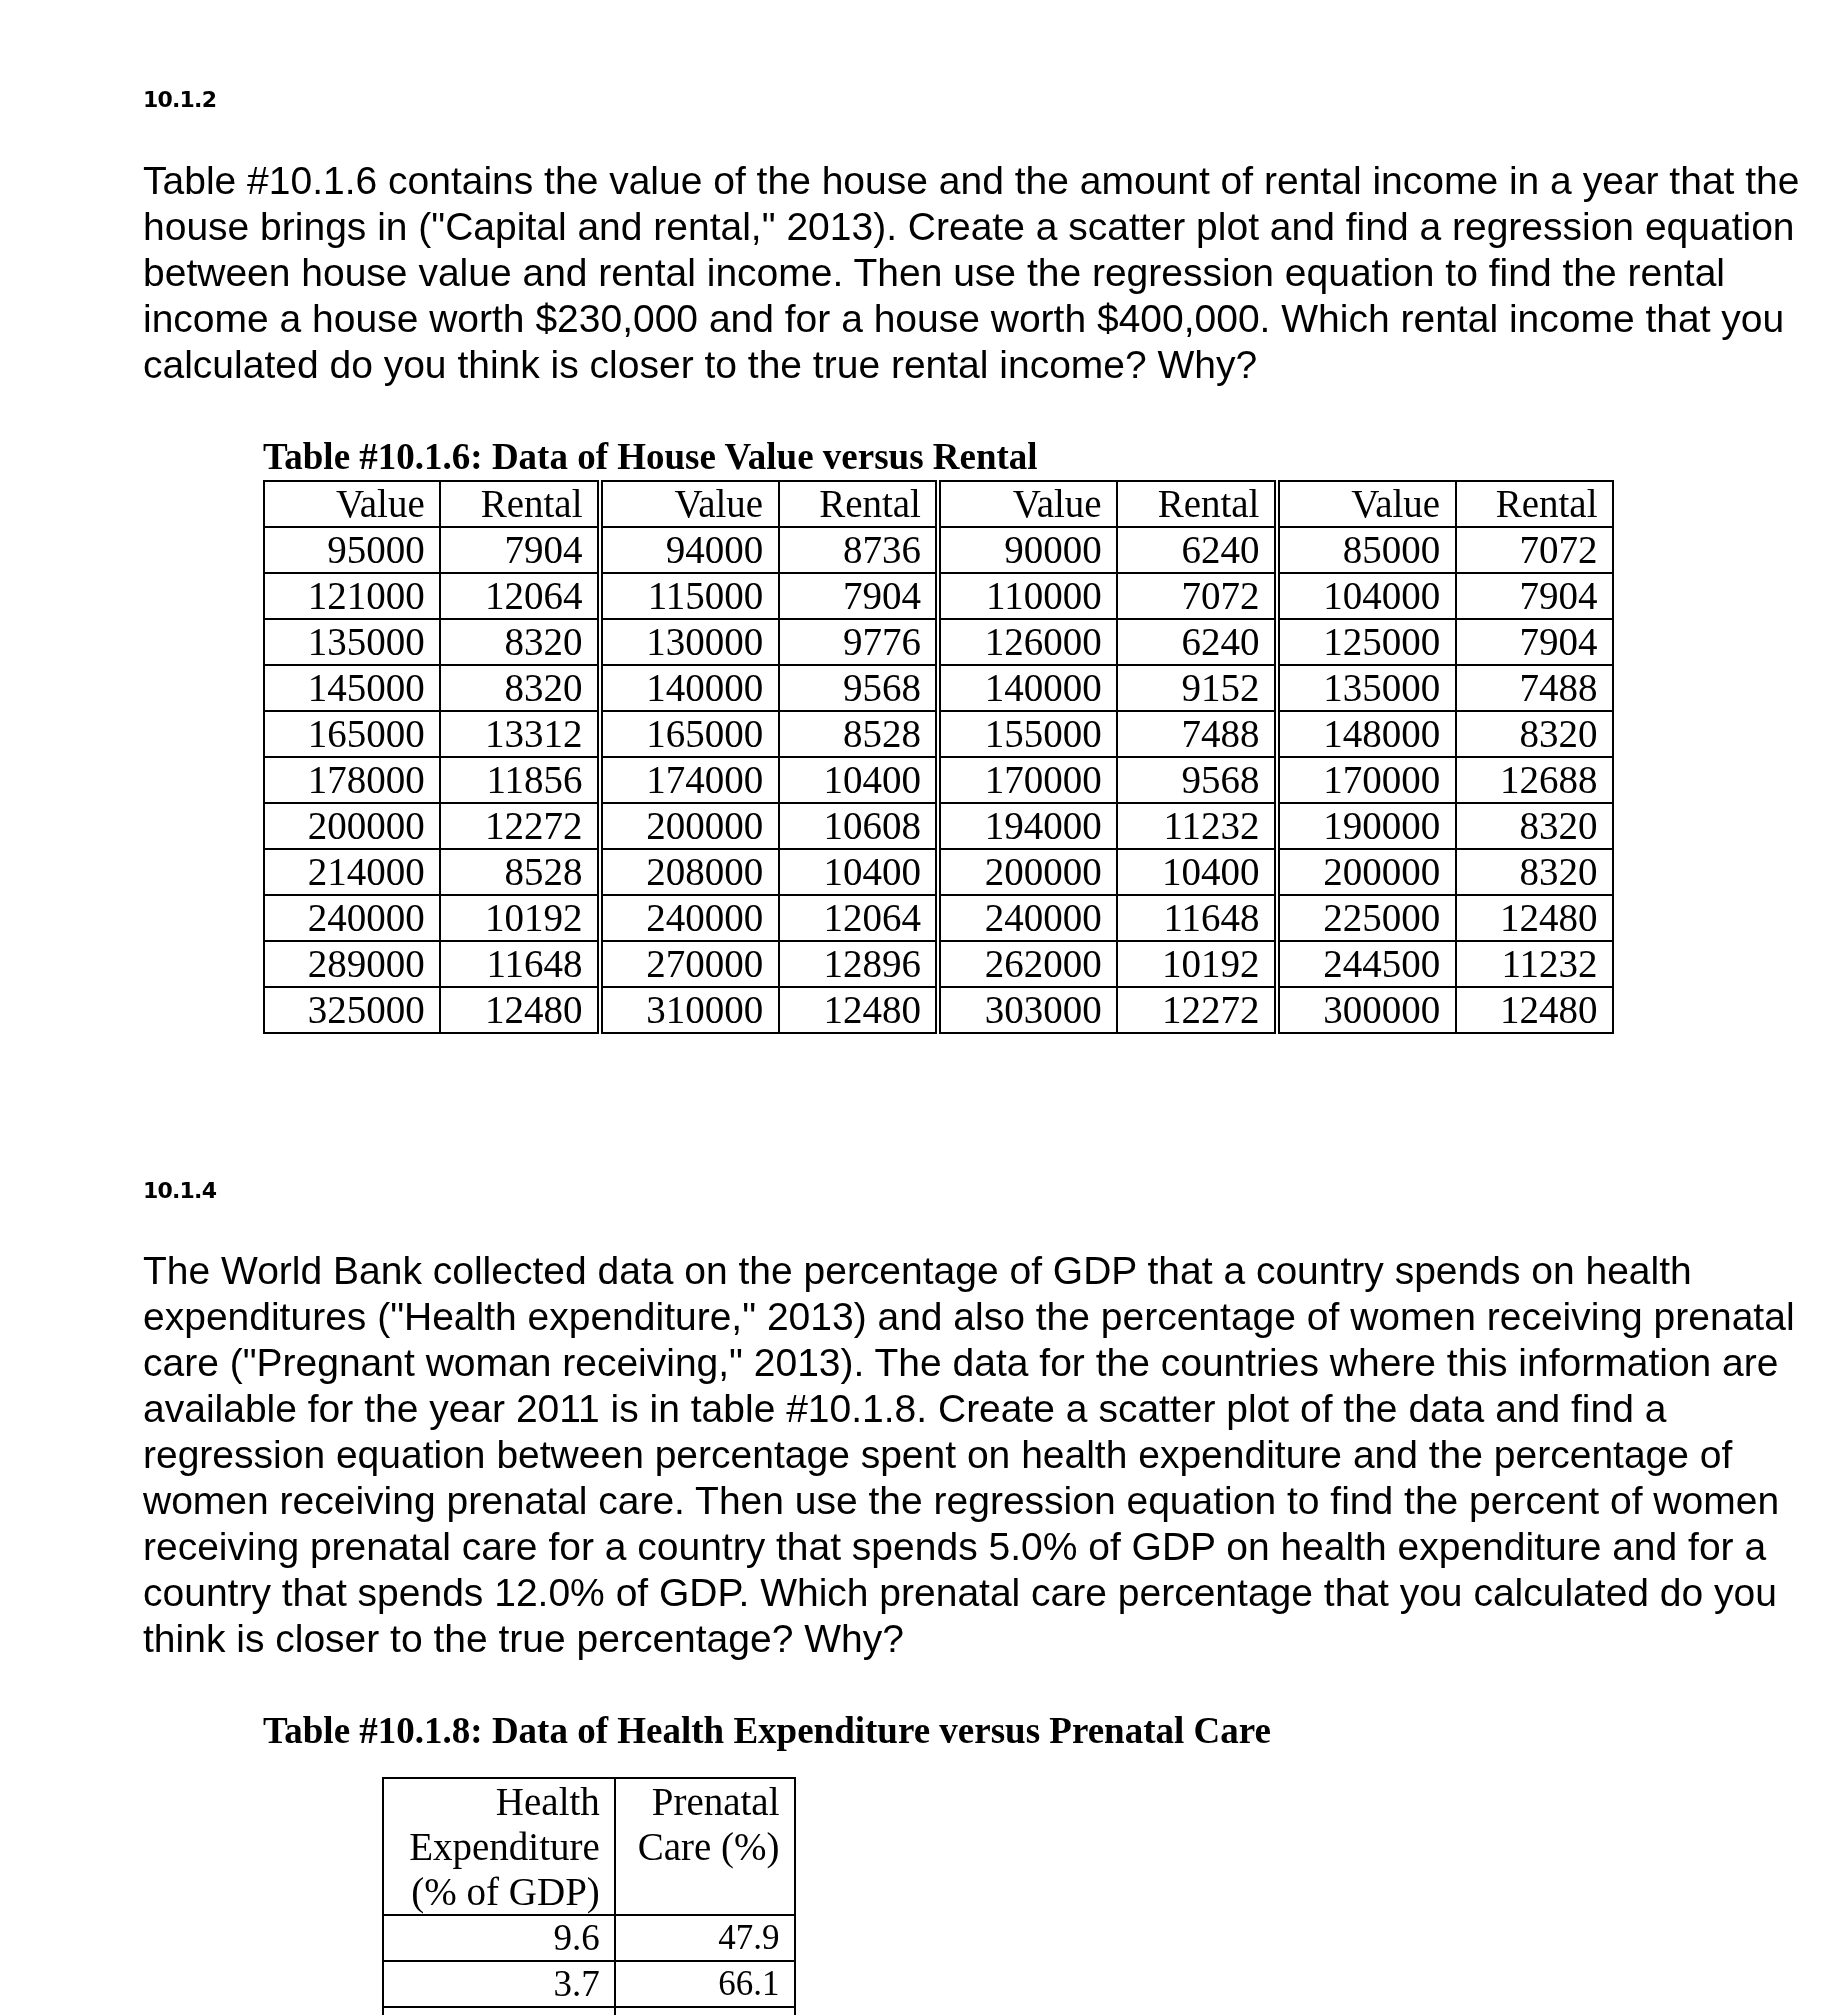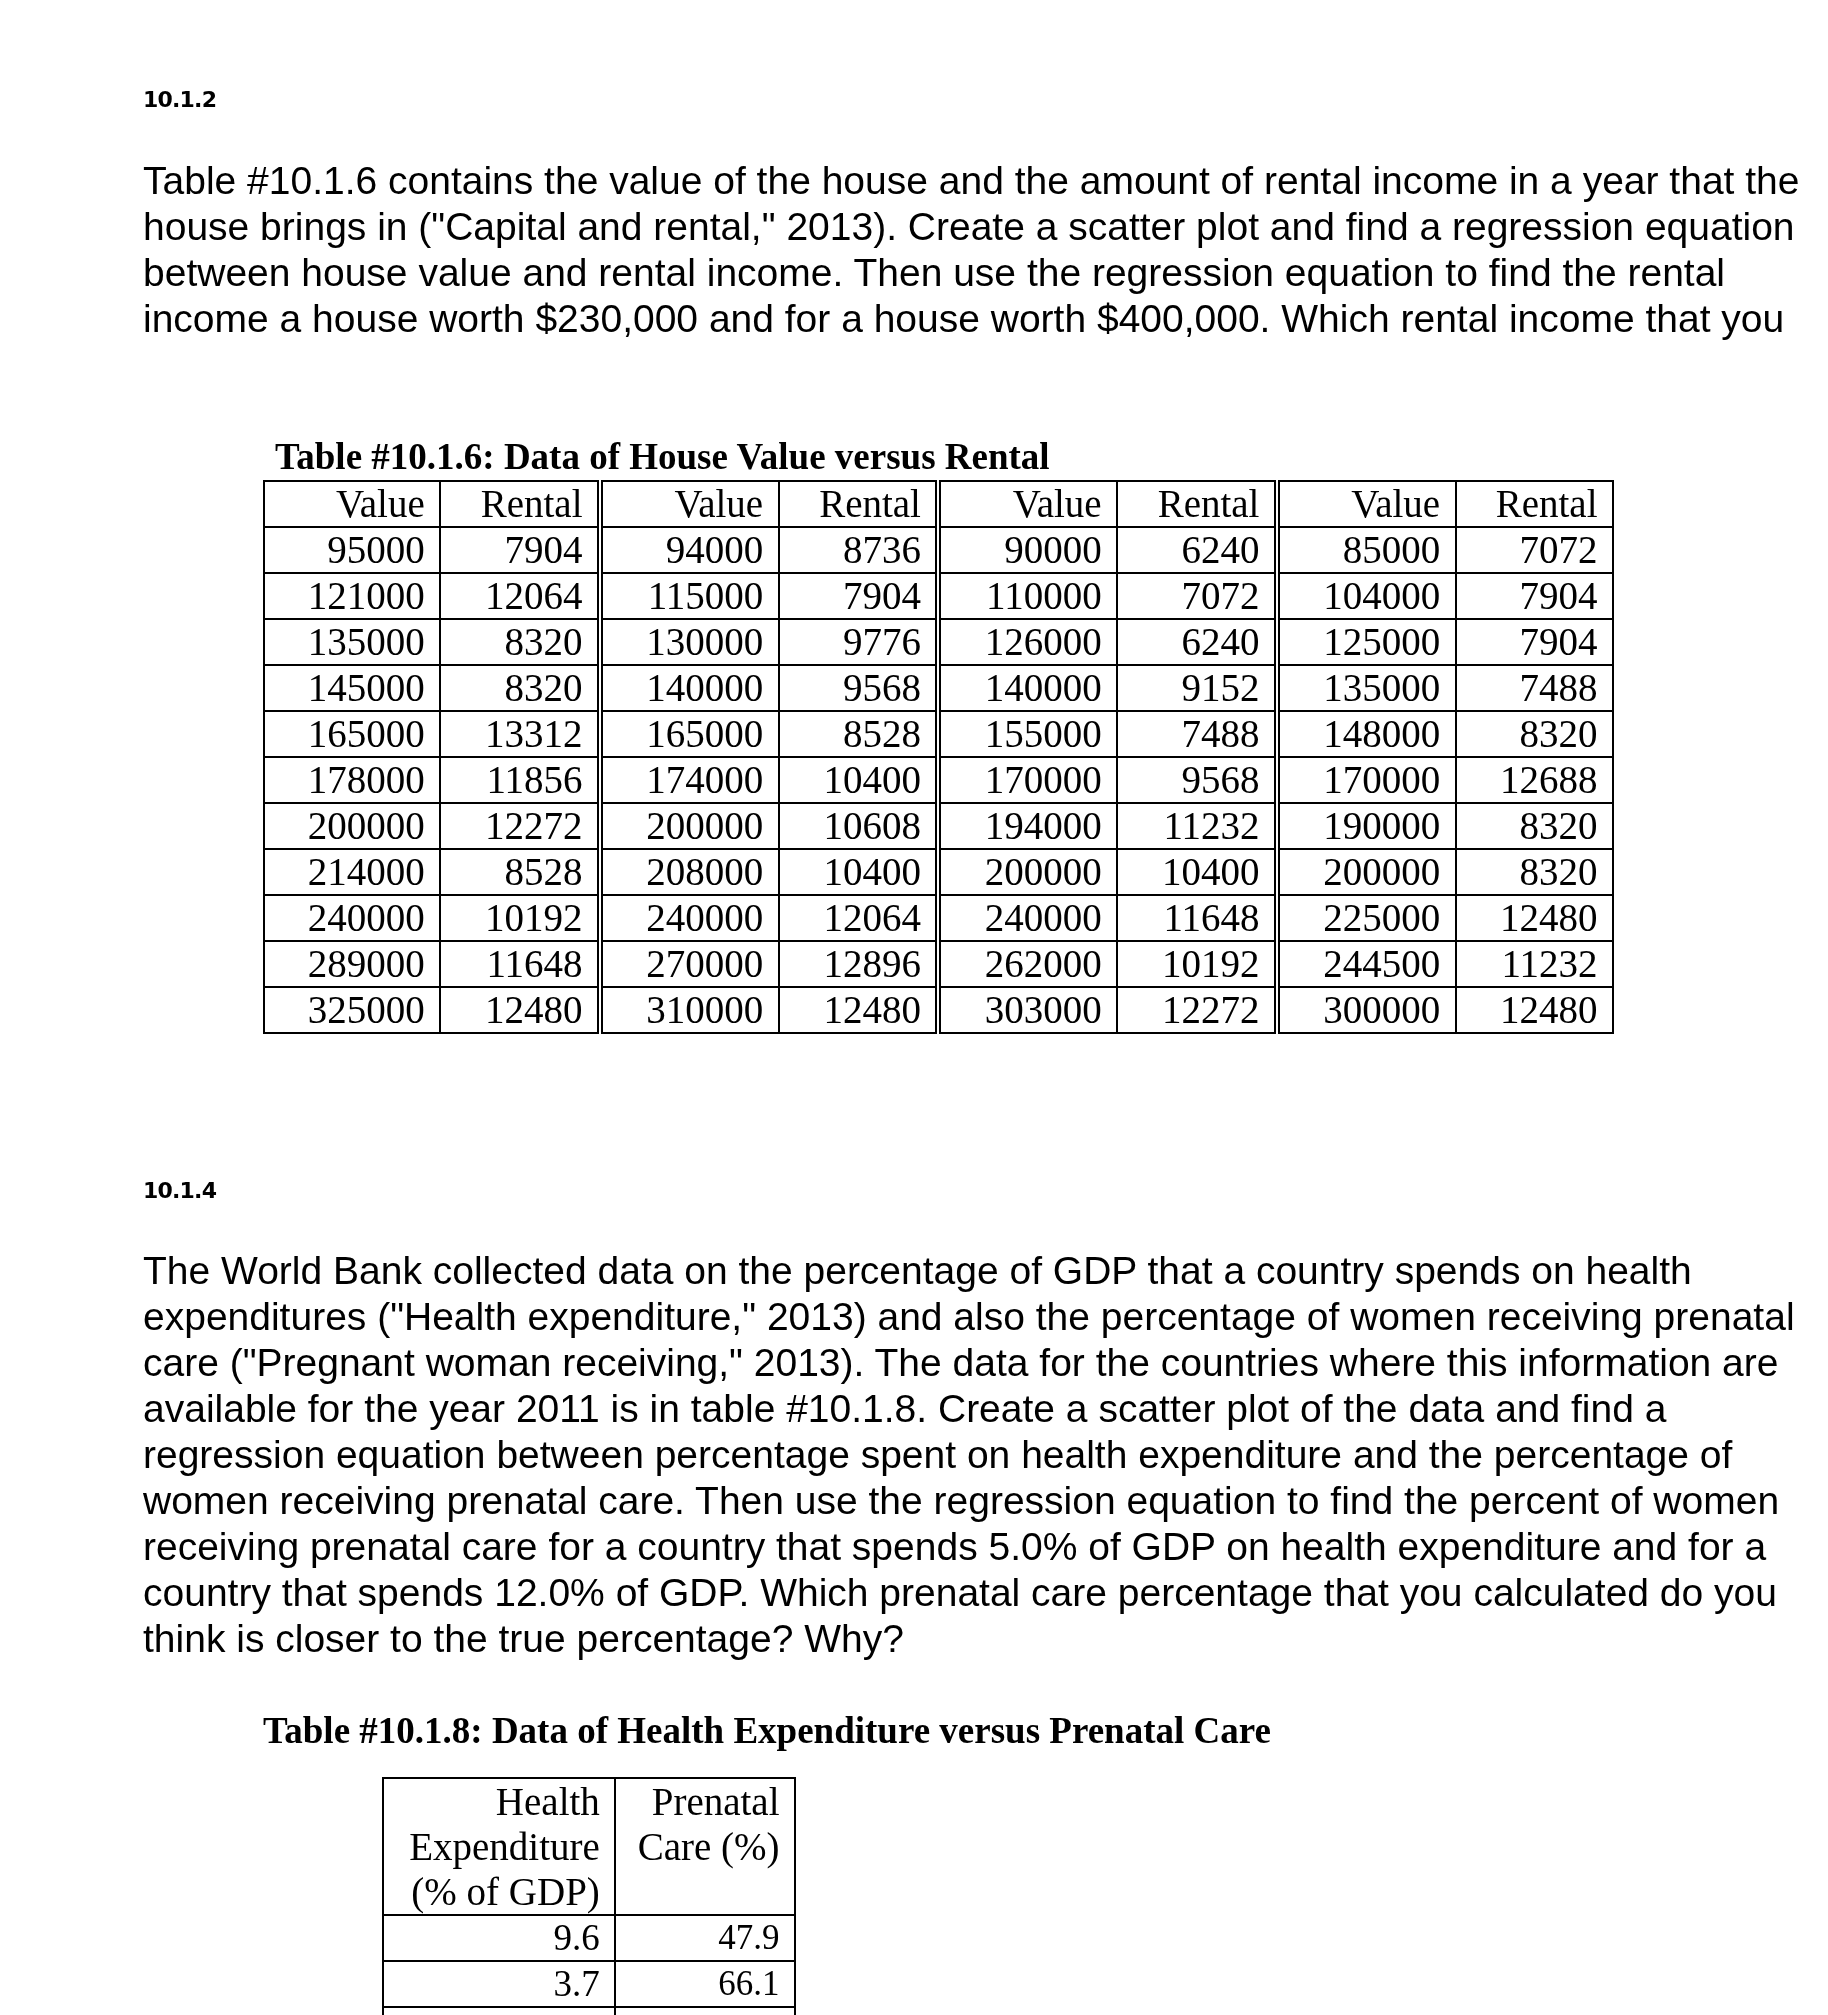--- a/index.html
+++ b/index.html
@@ -38,23 +38,24 @@
 </head>
 <body>
 
 <div class="heading" style="top:87px;">10.1.2</div>
 
 <div class="para" style="top:158px;">
   <span class="line">Table #10.1.6 contains the value of the house and the amount of rental income in a year that the</span>
   <span class="line">house brings in ("Capital and rental," 2013).  Create a scatter plot and find a regression equation</span>
   <span class="line">between house value and rental income.  Then use the regression equation to find the rental</span>
   <span class="line">income a house worth $230,000 and for a house worth $400,000.  Which rental income that you</span>
+  <span class="line">calculated do you think is closer to the true rental income?  Why?</span>
 </div>
 
-<div class="tcaption" style="left:263px; top:435px;margin-left:12px;">Table #10.1.6: Data of House Value versus Rental</div>
+<div class="tcaption" style="left:263px; top:435px;">Table #10.1.6: Data of House Value versus Rental</div>
 
 <table class="grid" id="house-table">
   <thead>
     <tr>
       <th>Value</th>
       <th>Rental</th>
       <th class="grp-start">Value</th>
       <th>Rental</th>
       <th class="grp-start">Value</th>
       <th>Rental</th>

